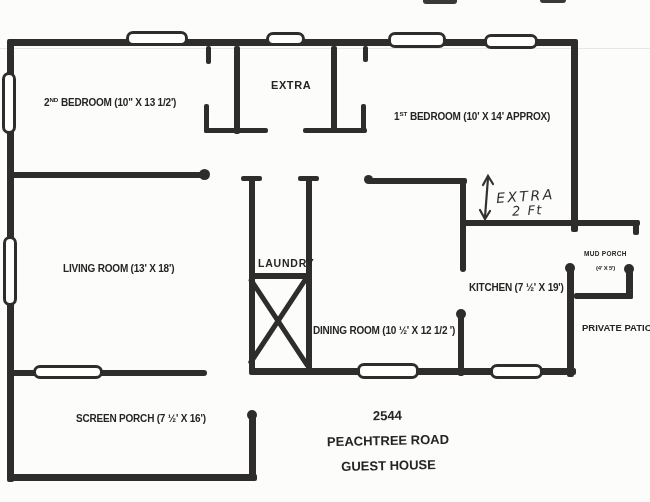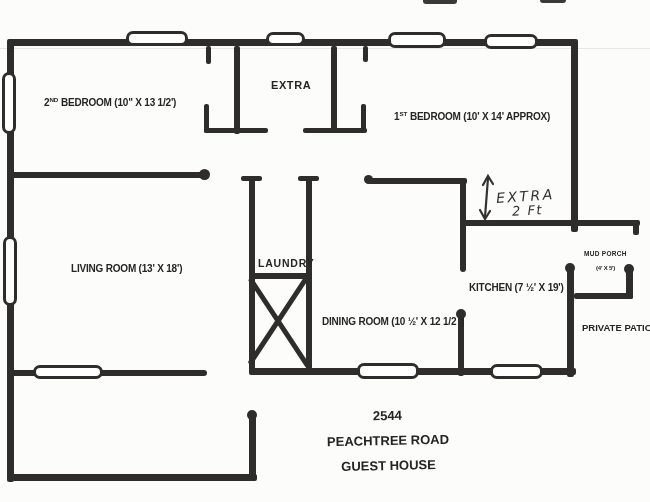--- a/index.html
+++ b/index.html
@@ -112,26 +112,27 @@
   <div class="win" style="left:490px;top:364px;width:53px;height:15px;"></div>
 
   <div class="lbl" style="left:44px;top:96px;"><span>2</span><span class="sup">ND</span><span> BEDROOM (10" X 13 1/2')</span></div>
 
   <div class="lbl" style="left:271px;top:79px;font-size:11px;letter-spacing:0.6px;">EXTRA</div>
 
   <div class="lbl" style="left:394px;top:110px;"><span>1</span><span class="sup">ST</span><span> BEDROOM (10' X 14' APPROX)</span></div>
 
   <div class="lbl" style="left:258px;top:223px;font-size:10.5px;letter-spacing:0.8px;margin-top:34px;">LAUNDRY</div>
 
-  <div class="lbl" style="left:71px;top:263px;text-align:center;">LIVING ROOM (13' X 18')</div>
+  <div class="lbl" style="left:63px;top:263px;text-align:center;">LIVING ROOM (13' X 18')</div>
 
   <div class="lbl" style="left:469px;top:282px;">KITCHEN (7 ½' X 19')</div>
 
-  <div class="lbl" style="left:313px;top:316px;padding-left:9px;">DINING ROOM (10 ½' X 12 1/2 ')</div>
+  <div class="lbl" style="left:313px;top:325px;">DINING ROOM (10 ½' X 12 1/2 ')</div>
 
+  <div class="lbl" style="left:76px;top:413px;">SCREEN PORCH (7 ½' X 16')</div>
 
   <div class="lbl" style="left:584px;top:250px;font-size:6.5px;letter-spacing:0.3px;">MUD PORCH</div>
   <div class="lbl" style="left:596px;top:265px;font-size:6px;">(4' X 5')</div>
 
   <div class="lbl" style="left:582px;top:322px;font-size:9.5px;letter-spacing:0;">PRIVATE PATIO</div>
 
   <svg width="24" height="52" style="position:absolute;left:475px;top:172px;">
     <g stroke="#33322f" stroke-width="2.2" fill="none" stroke-linecap="round">
       <line x1="13" y1="6" x2="10" y2="45"></line>
       <polyline points="8,13 13,4 18,12"></polyline>

